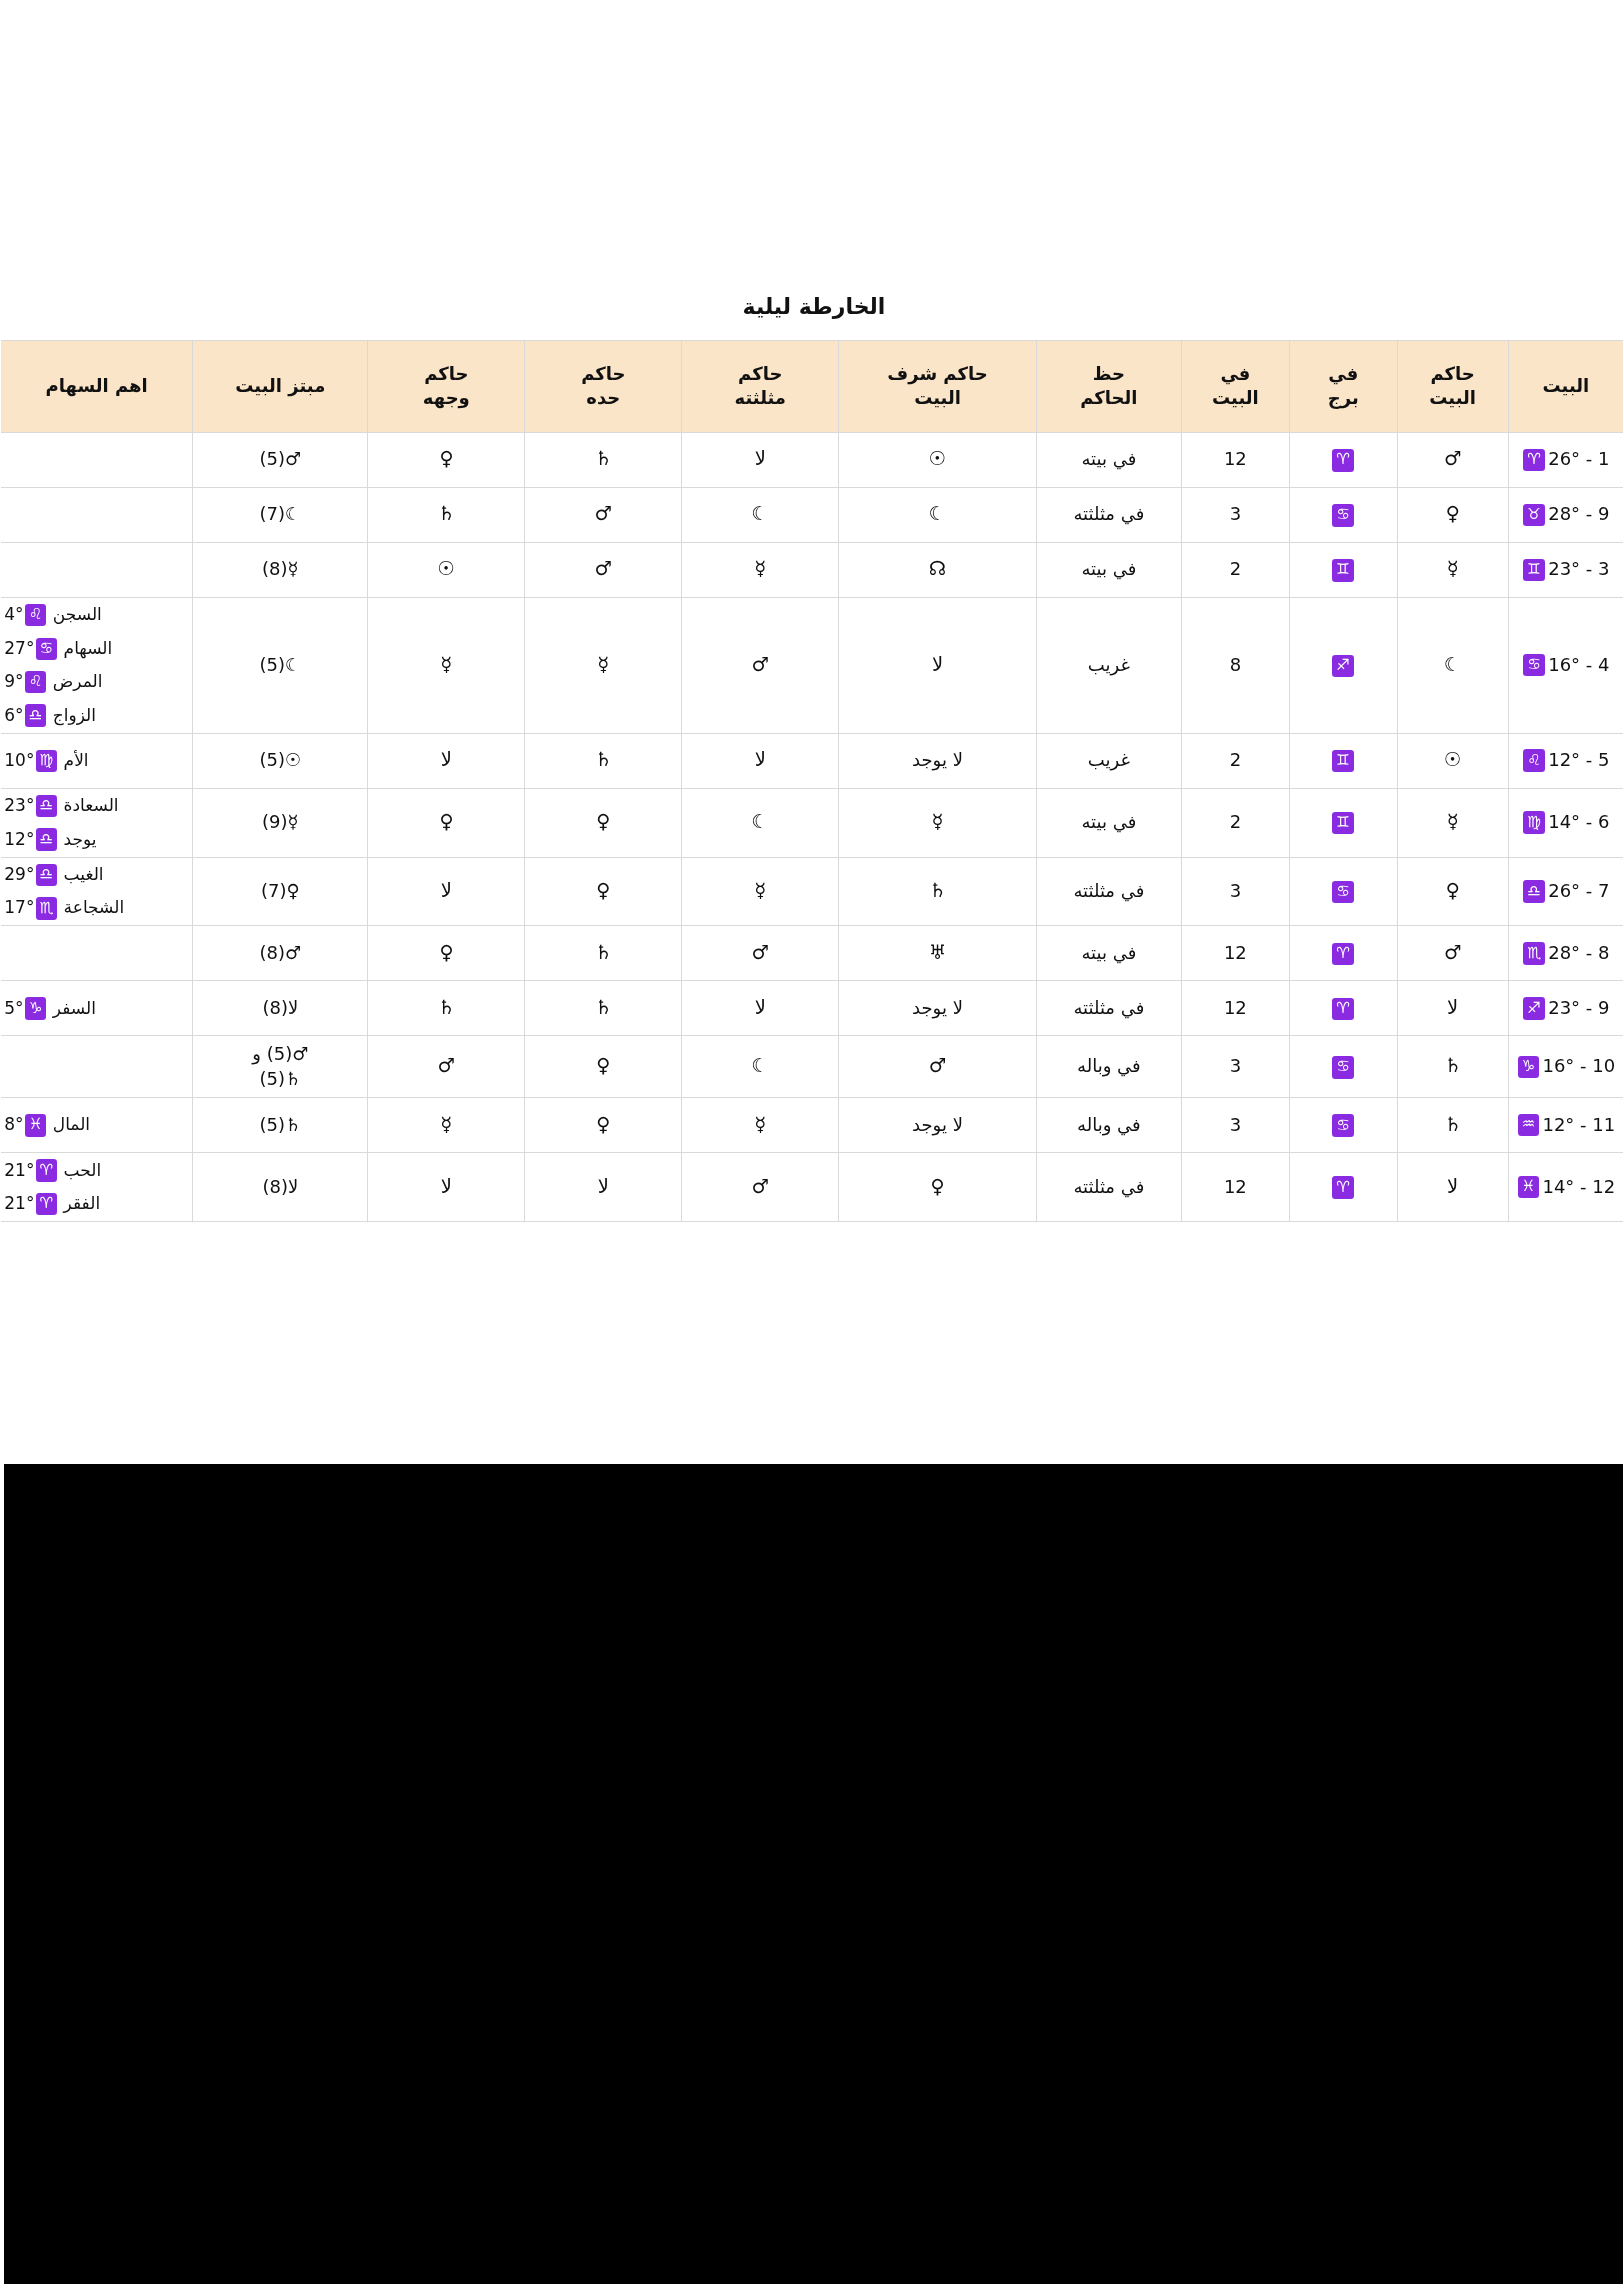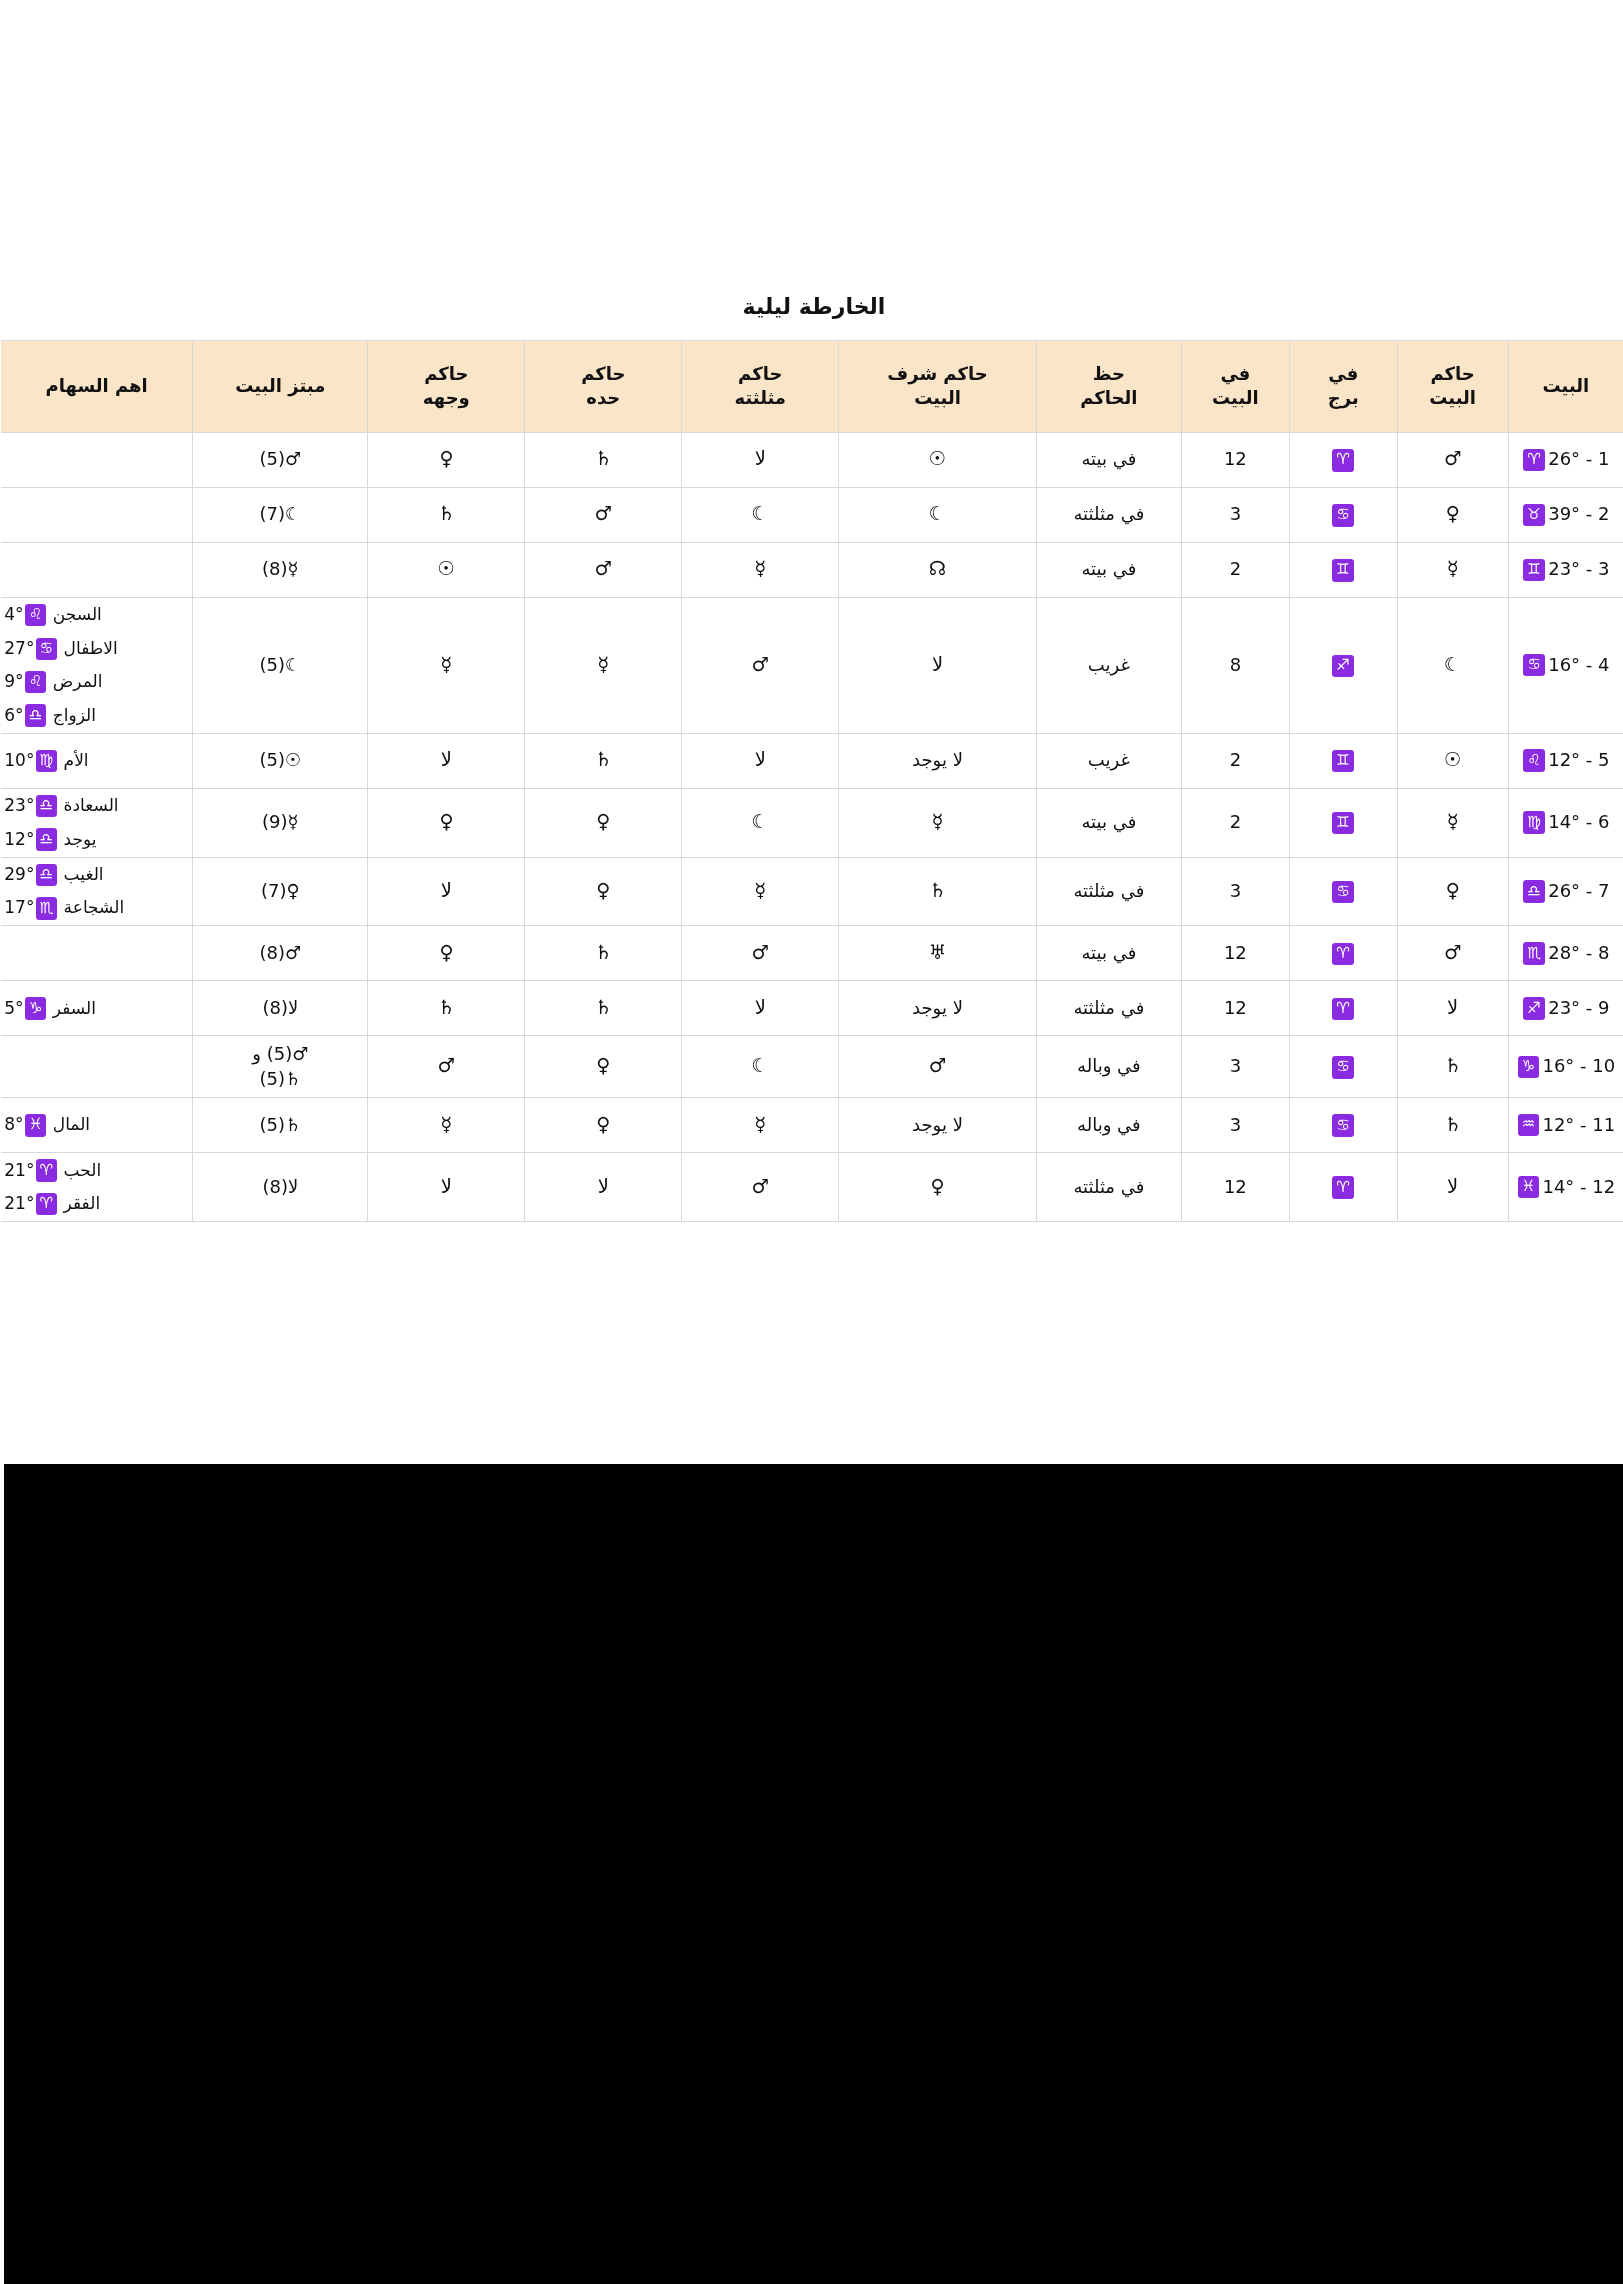--- a/index.html
+++ b/index.html
@@ -211,21 +211,21 @@
             <td><span class="glyph">♄</span></td>
             <td><span class="glyph">♀</span></td>
             <td>
               <div class="mubtazz-line">♂(5)</div>
             </td>
             <td></td>
           </tr>
           <tr>
             <td>
               <div class="cell-stack">
-                <span class="deg-line">39° - 2</span>
+                <span class="deg-line">28° - 9</span>
                 <span class="sign-chip">♉</span>
               </div>
             </td>
             <td><span class="glyph">♀</span></td>
             <td><span class="sign-chip">♋</span></td>
             <td>3</td>
             <td>في مثلثته</td>
             <td><span class="glyph">☾</span></td>
             <td><span class="glyph">☾</span></td>
             <td><span class="glyph">♂</span></td>
@@ -269,21 +269,21 @@
             <td><span class="glyph">لا</span></td>
             <td><span class="glyph">♂</span></td>
             <td><span class="glyph">☿</span></td>
             <td><span class="glyph">☿</span></td>
             <td>
               <div class="mubtazz-line">☾(5)</div>
             </td>
             <td>
               <div class="siham-list">
                 <div class="siham-item"><span>السجن </span><span class="sign-chip">♌</span><span class="deg"> 4°</span></div>
-                <div class="siham-item"><span>الاطفال </span><span class="sign-chip">♋</span><span class="deg"> 27°</span></div>
+                <div class="siham-item"><span>السهام </span><span class="sign-chip">♋</span><span class="deg"> 27°</span></div>
                 <div class="siham-item"><span>المرض </span><span class="sign-chip">♌</span><span class="deg"> 9°</span></div>
                 <div class="siham-item"><span>الزواج </span><span class="sign-chip">♎</span><span class="deg"> 6°</span></div>
               </div>
             </td>
           </tr>
           <tr>
             <td>
               <div class="cell-stack">
                 <span class="deg-line">12° - 5</span>
                 <span class="sign-chip">♌</span>

